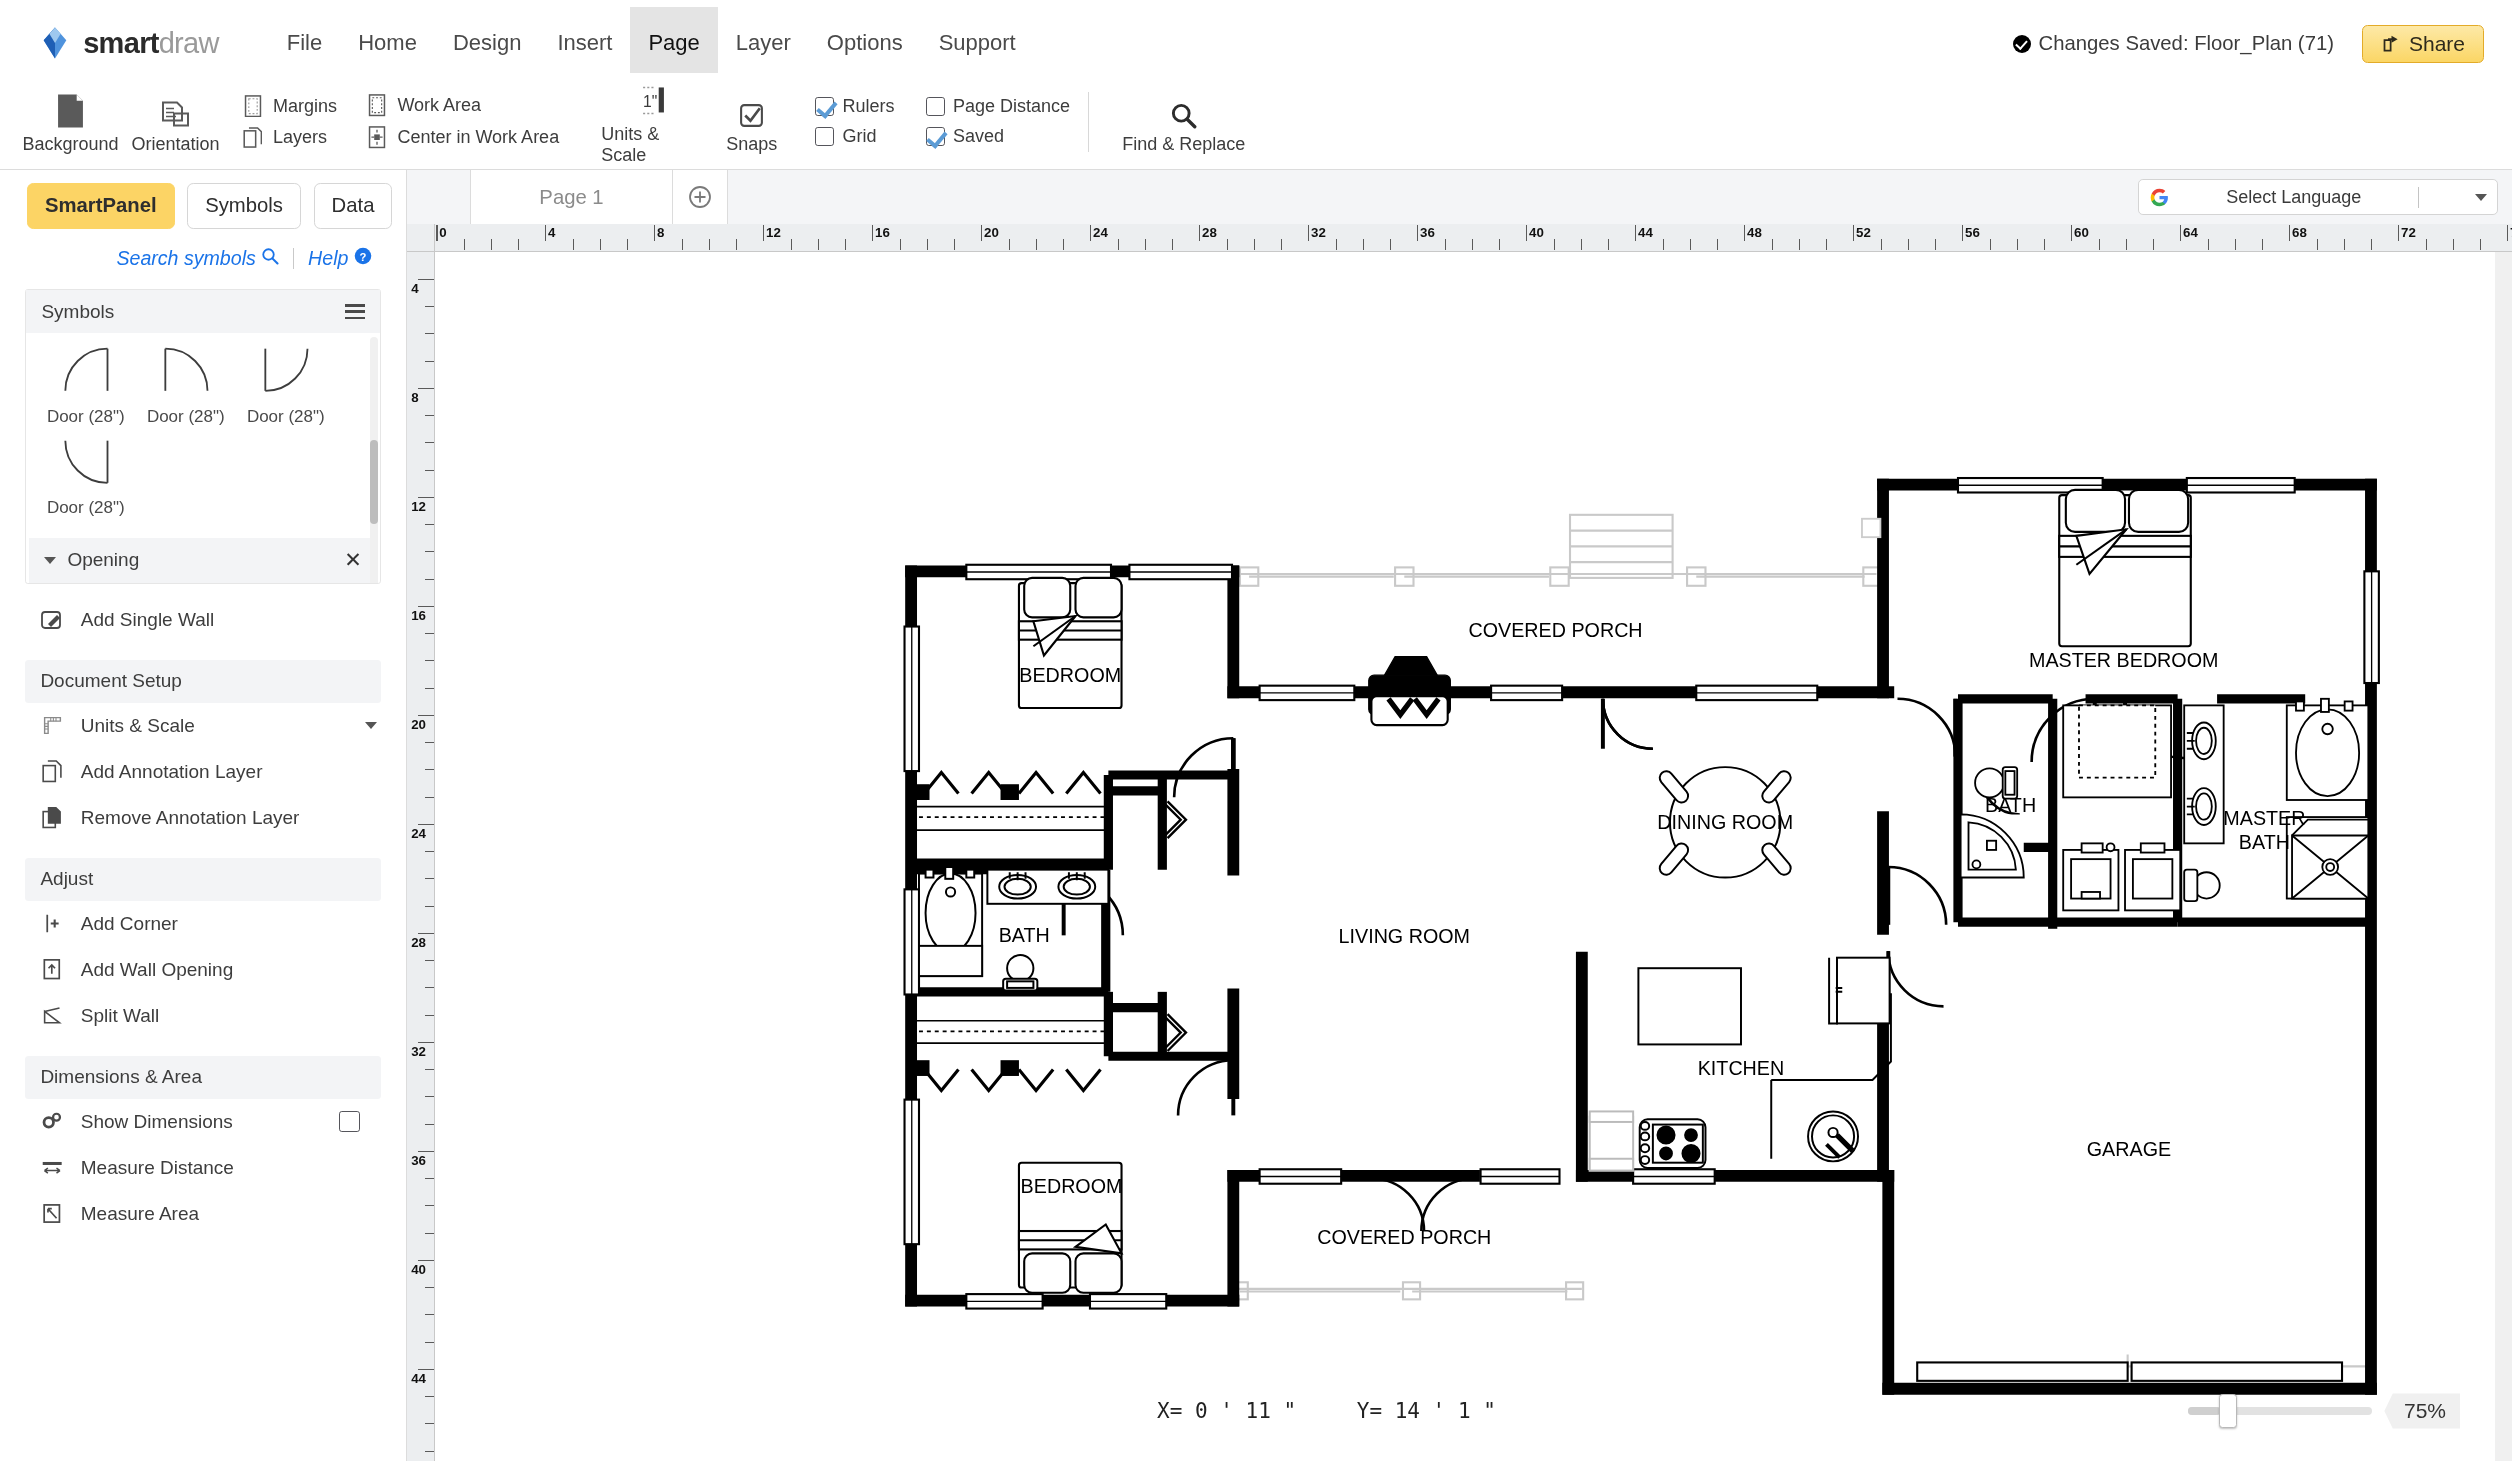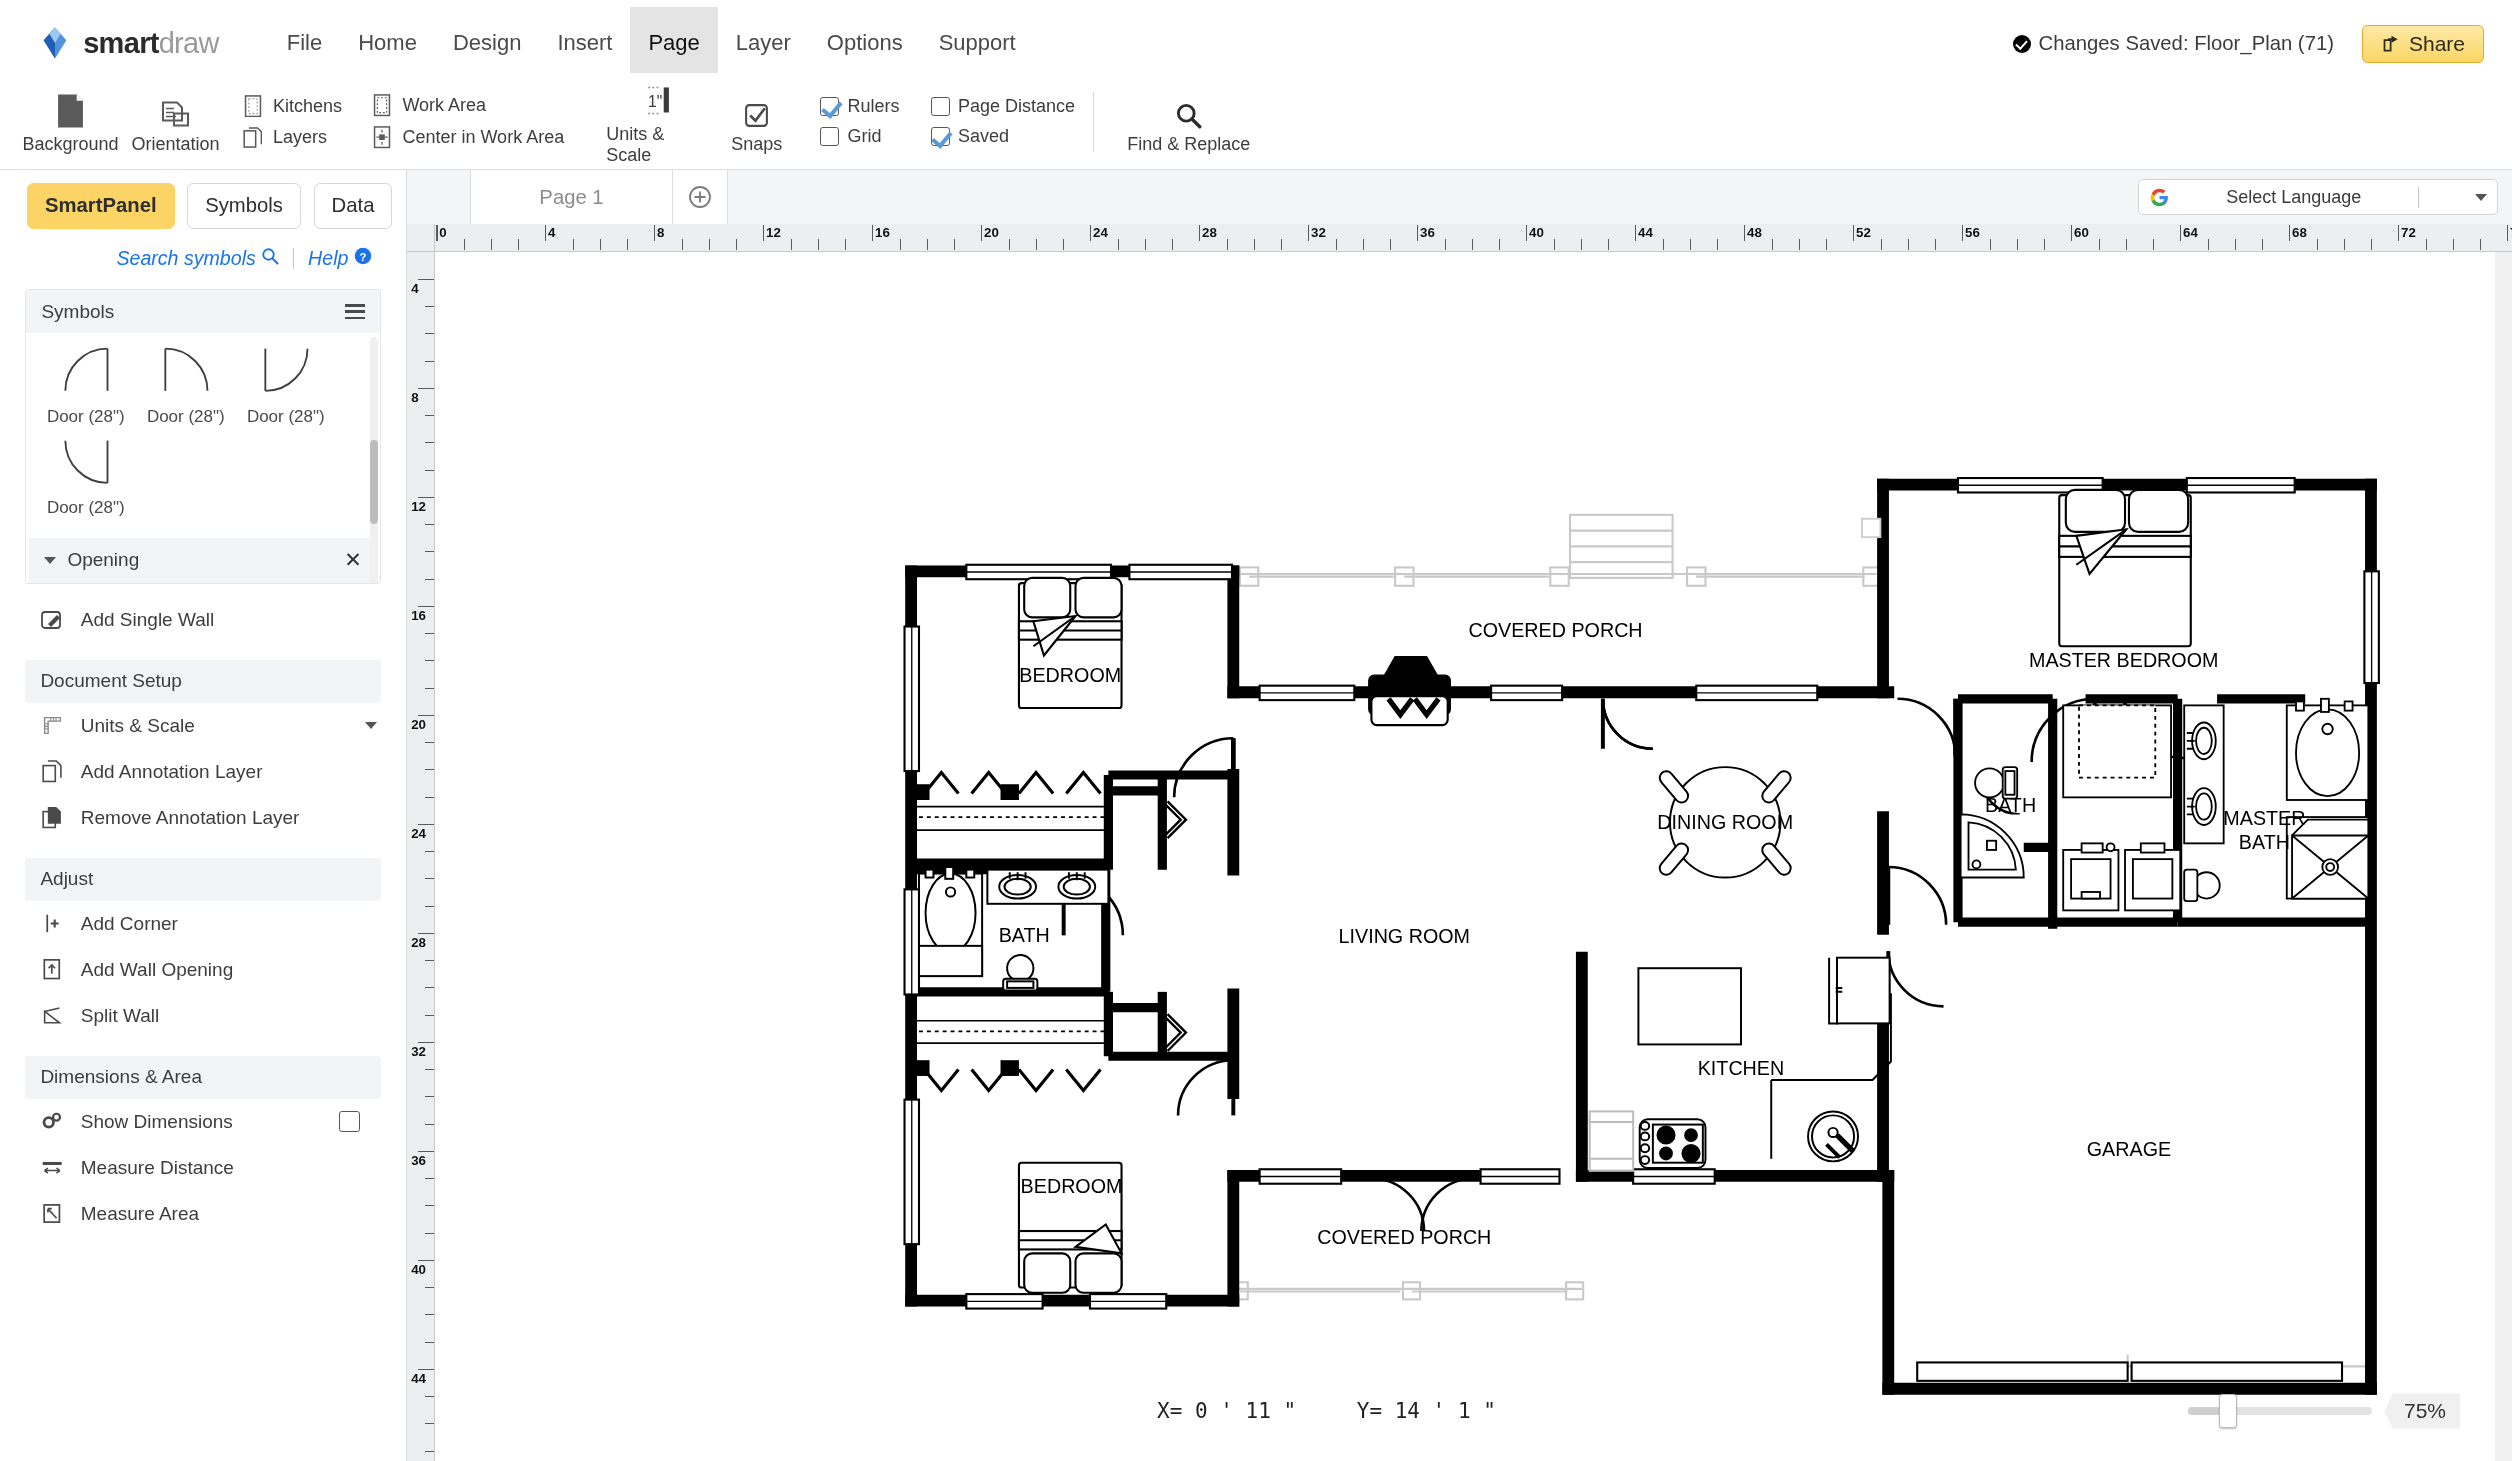--- a/index.html
+++ b/index.html
@@ -227,21 +227,21 @@
       <span class="lbl">Orientation</span>
     </div>
     <div class="rb-col">
       <div class="rb-row">
         <span class="ic">
           <svg width="18" height="22.4" viewBox="0 0 18 24">
               <rect x="1" y="1" width="16" height="22" fill="none" stroke="#5a5a5a" stroke-width="1.6"></rect>
               <rect x="4.5" y="4" width="9" height="16" fill="none" stroke="#9a9a9a" stroke-width="1.2" stroke-dasharray="2 2"></rect>
             </svg>
         </span>
-        <span class="lbl">Kitchens</span>
+        <span class="lbl">Margins</span>
       </div>
       <div class="rb-row">
         <span class="ic">
           <svg width="19.6" height="21" viewBox="0 0 20 22">
               <rect x="1" y="4" width="12" height="17" fill="none" stroke="#5a5a5a" stroke-width="1.6"></rect>
               <path d="M6 1h9l4 4v13" fill="none" stroke="#5a5a5a" stroke-width="1.6"></path>
             </svg>
         </span>
         <span class="lbl">Layers</span>
       </div>

